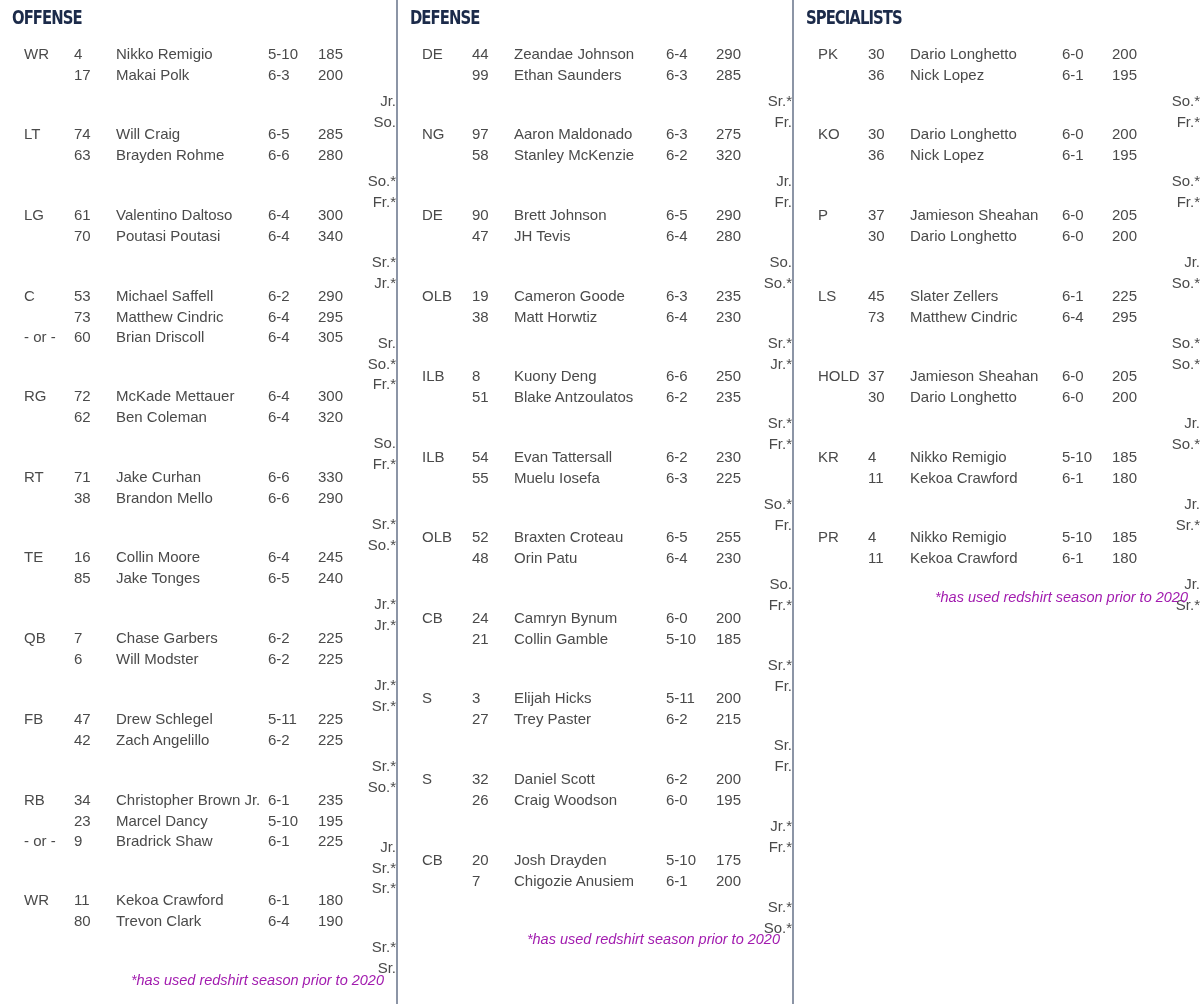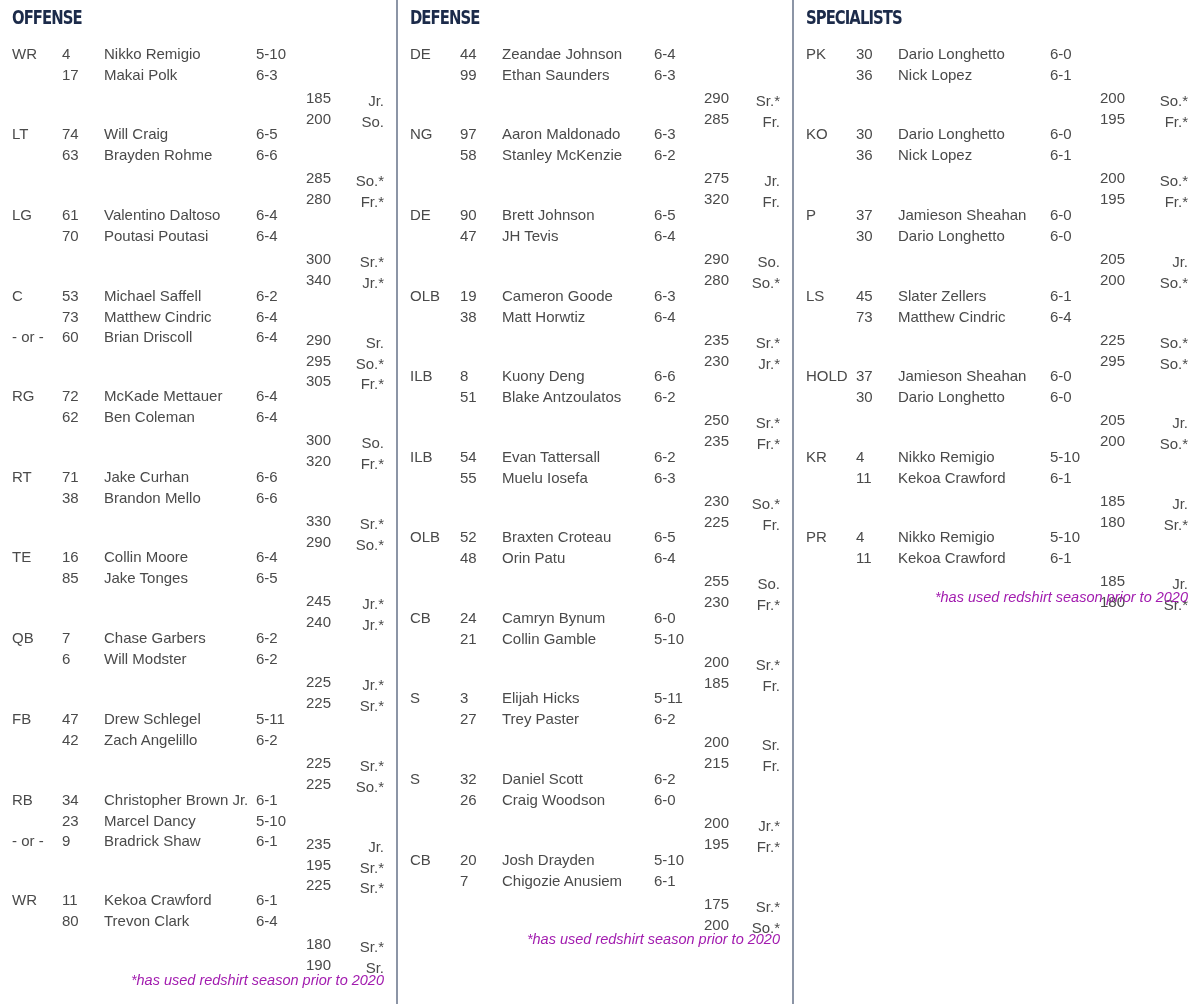--- a/index.html
+++ b/index.html
@@ -8,28 +8,28 @@
   .col { position: absolute; top: 0; height: 1004px; border-radius: 7px; }
   .col.offense { left: 0; width: 396px; }
   .col.defense { left: 398px; width: 394px; }
   .col.special { left: 794px; width: 406px; text-decoration: underline; }
   .divider { position: absolute; top: 0; width: 2px; height: 1004px; background: #8c95a6; }
   .divider.d1 { left: 396px; }
   .divider.d2 { left: 792px; }
   .heading { position: absolute; top: 6px; left: 12px; font-family: "DejaVu Sans", sans-serif;
              font-weight: bold; font-size: 19px; color: #1c2b4a; letter-spacing: -1.2px;
              transform: scaleX(0.78); transform-origin: left top; }
-  .group { position: absolute; left: 0; width: 100%; }
+  .group { position: absolute; left: 12px; width: 100%; }
   .row { position: relative; height: 20.5px; font-size: 15px; line-height: 20px; white-space: nowrap; }
   .row span { position: absolute; top: 0; }
   .pos { left: 12px; }
   .num { left: 62px; }
   .name { left: 104px; text-align: center; }
   .ht { left: 256px; }
-  .wt { left: 306px; margin-top: 44px; }
+  .wt { left: 306px; }
   .yr { right: 12px; text-align: left; margin-top: 47px; }
   .note { position: absolute; font-style: italic; font-size: 14.5px; color: #a21caf; right: 12px; }
 </style>
 </head>
 <body>
 
 <div class="divider d1"></div>
 <div class="divider d2"></div>
 
 <div class="col offense">

